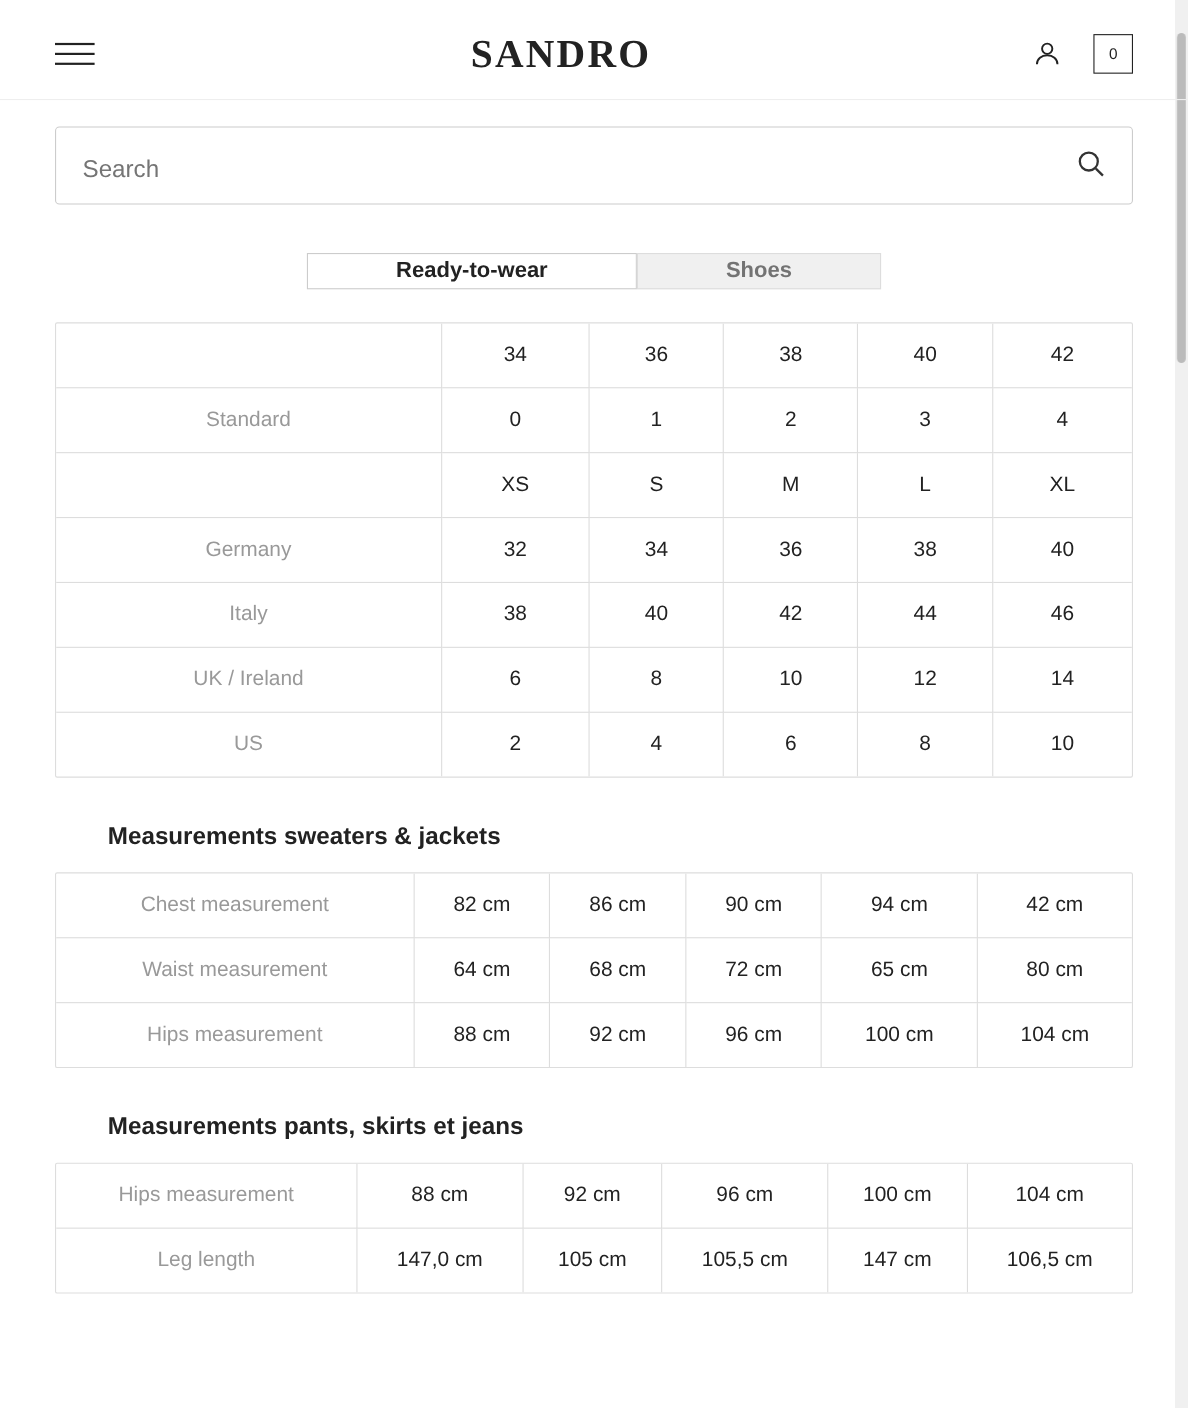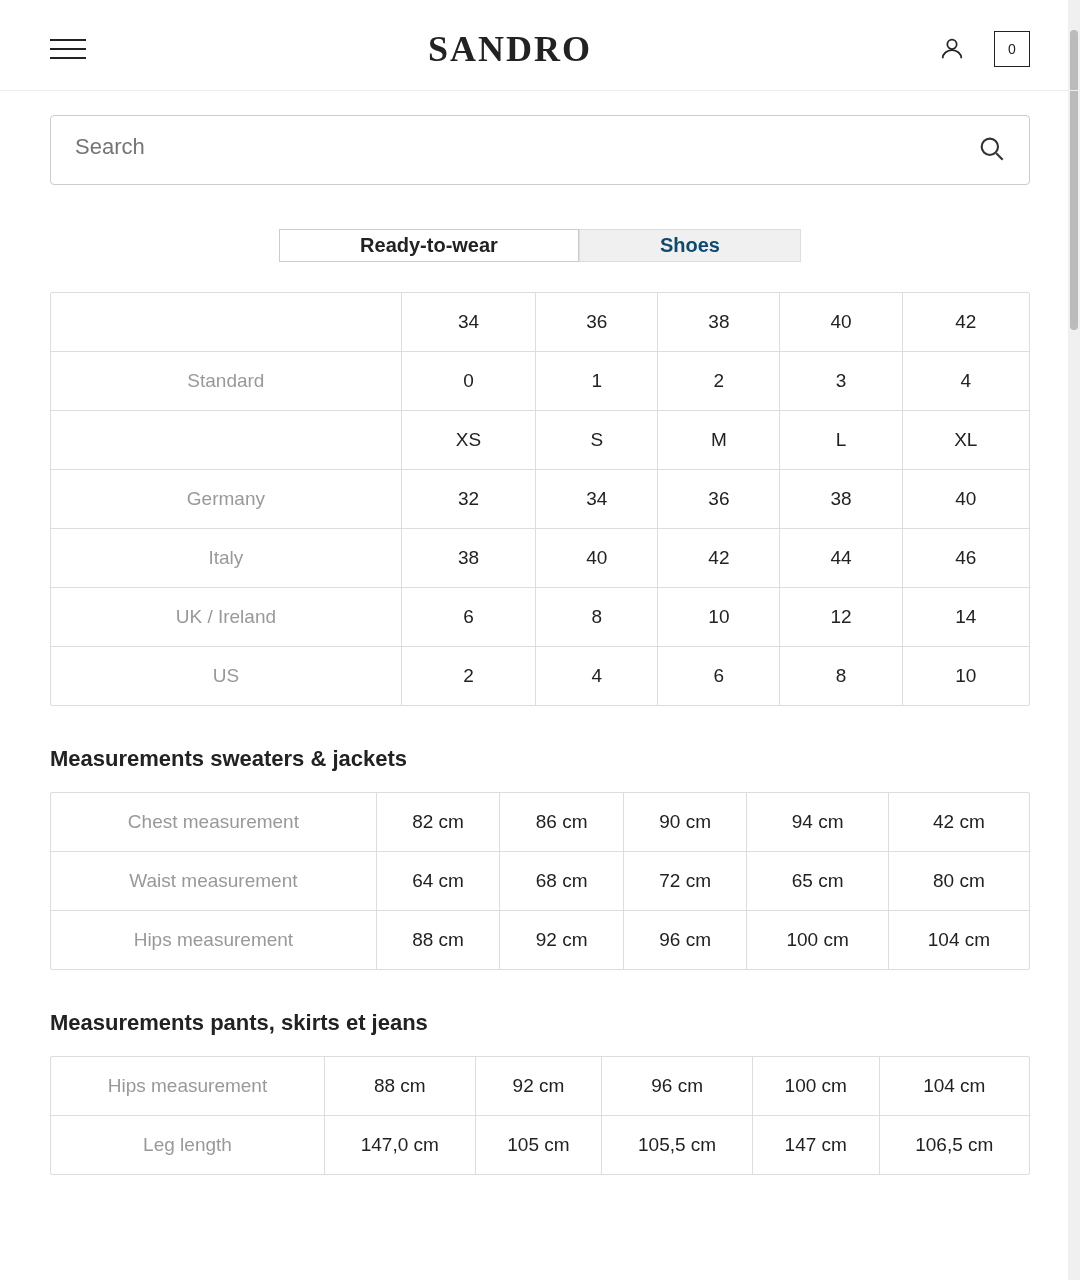--- a/index.html
+++ b/index.html
@@ -96,21 +96,21 @@
       margin-top: 30px;
     }
 
     
     .search-container {
       padding: 24px 50px;
     }
 
     .search-bar {
       display: flex;
-      align-items: flex-start;
+      align-items: flex-end;
       border: 1.5px solid #ccc;
       border-radius: 4px;
       padding: 18px 24px;
       background: #fff;
     }
 
     .search-input {
       flex: 1;
       border: none;
       outline: none;
@@ -142,21 +142,21 @@
       font-weight: 600;
     }
 
     .tab.active {
       background: #fff;
       border-color: #ccc;
     }
 
     .tab.inactive {
       background: #f0f0f0;
-      color: #0c4a6e;
+      color: #737373;
       border-color: #ddd;
     }
 
     
     .content {
       padding: 0 50px 50px 50px;
     }
 
     
     .size-table-wrapper {
@@ -192,20 +192,21 @@
       color: #999;
       text-align: center;
       font-weight: 400;
     }
 
     .section-title {
       font-size: 22px;
       font-weight: 600;
       margin-bottom: 20px;
       color: #222;
+      margin-left: 48px;
     }
 
     .measurements-table-wrapper {
       border: 1px solid #ddd;
       border-radius: 2px;
       overflow: hidden;
       margin-bottom: 40px;
     }
 
     .measurements-table-wrapper table td {

